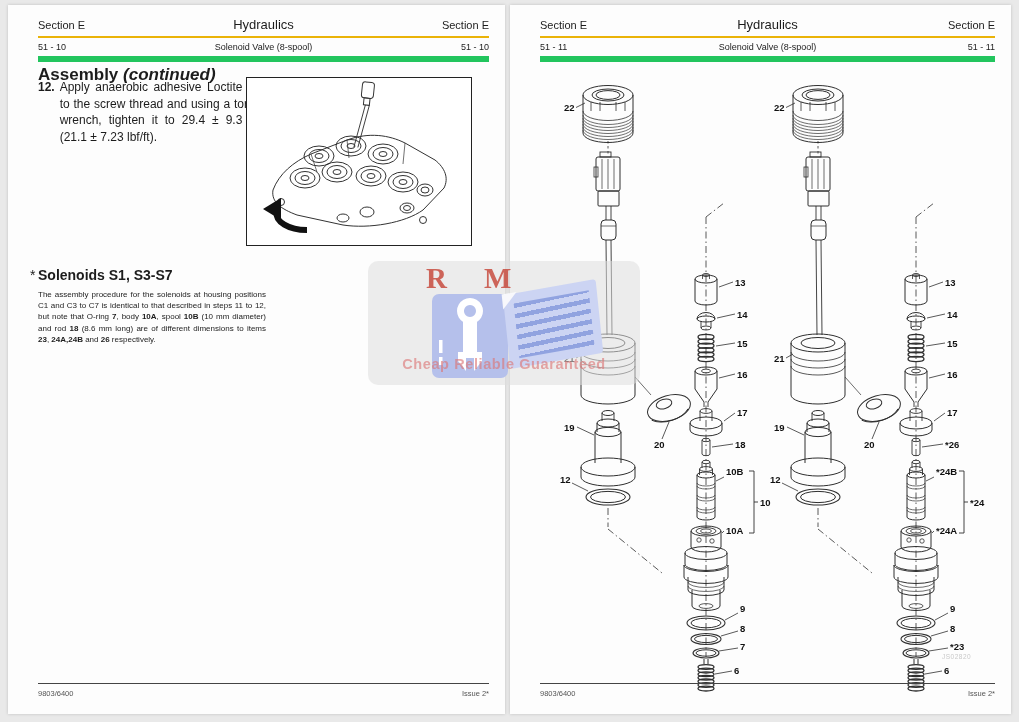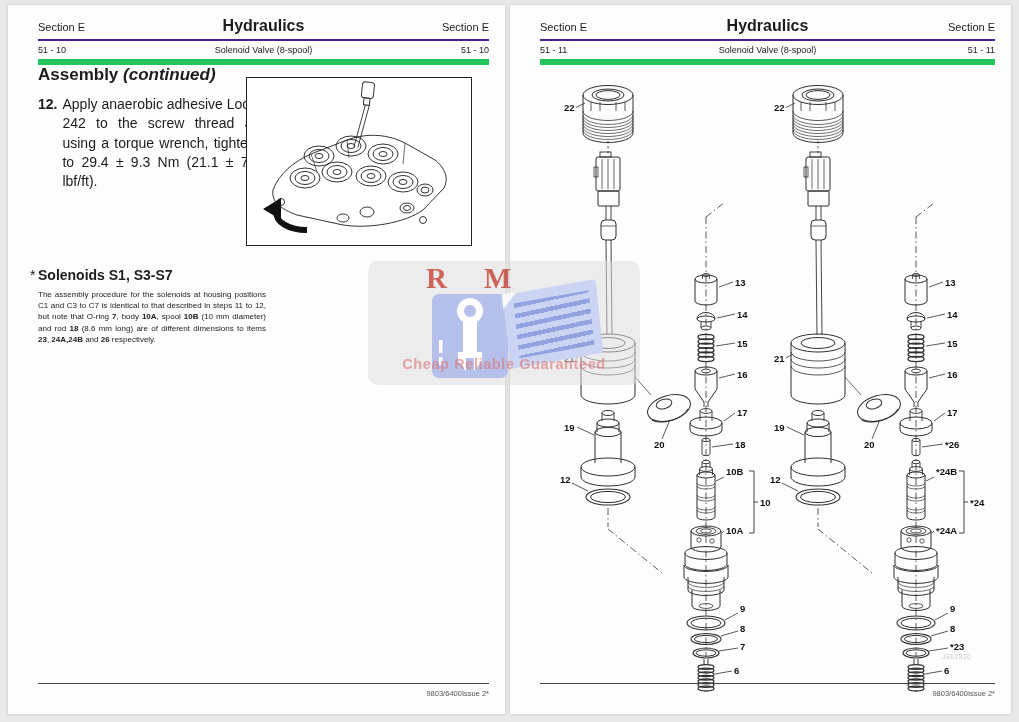--- a/index.html
+++ b/index.html
@@ -9,29 +9,29 @@
   #pageL{left:8px;width:497px;}
   #pageR{left:510px;width:501px;}
   svg{overflow:visible;}
 
   .hdr{position:absolute;left:30px;right:16px;top:12px;}
   .hrow{display:flex;align-items:baseline;}
   .hrow span{flex:1;}
   .h-left{text-align:left;}
   .h-center{text-align:center;}
   .h-right{text-align:right;}
-  .r1{font-size:11px;padding-bottom:4px;border-bottom:2px solid #4c1d95;}
-  .r1 .h-center{font-weight:bold;font-size:16px;}
+  .r1{font-size:11px;padding-bottom:4px;border-bottom:2px solid #eab308;}
+  .r1 .h-center{font-weight:normal;font-size:13px;}
   .r2{font-size:9px;padding:4px 0;border-bottom:6px solid #22c55e;color:#222;}
 
   .ftr{position:absolute;left:30px;right:16px;bottom:16px;border-top:1.5px solid #444;
-       padding-top:5px;display:flex;justify-content:flex-end;font-size:7.5px;color:#555;}
+       padding-top:5px;display:flex;justify-content:space-between;font-size:7.5px;color:#555;}
 
   .assembly-h{position:absolute;left:30px;top:60px;font-size:17px;font-weight:bold;}
-  .step{position:absolute;left:30px;top:90px;width:230px;display:flex;font-size:14px;line-height:1.38;justify-content:flex-end;}
+  .step{position:absolute;left:30px;top:74px;width:230px;display:flex;font-size:12px;line-height:1.38;justify-content:flex-end;}
   .step b{margin-right:5px;}
   .step p{margin:0;text-align:justify;}
 
   .inset{position:absolute;left:238px;top:72px;width:224px;height:167px;border:1.3px solid #222;background:#fff;}
 
   .sol{position:absolute;left:22px;top:262px;width:246px;}
   .sol-h{font-size:14px;font-weight:bold;margin:0 0 6px 0;}
   .sol-h .star{display:inline-block;width:8px;font-weight:normal;}
   .sol p{margin:0 0 12px 8px;width:228px;font-size:8px;line-height:1.4;text-align:justify;}
 

